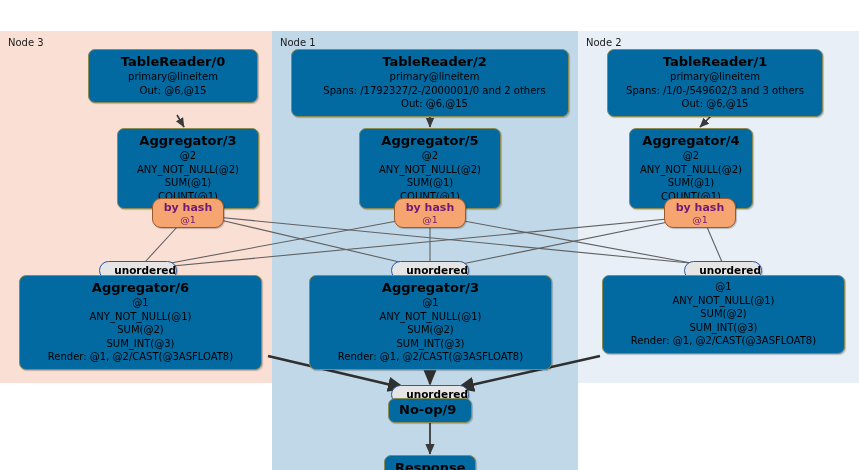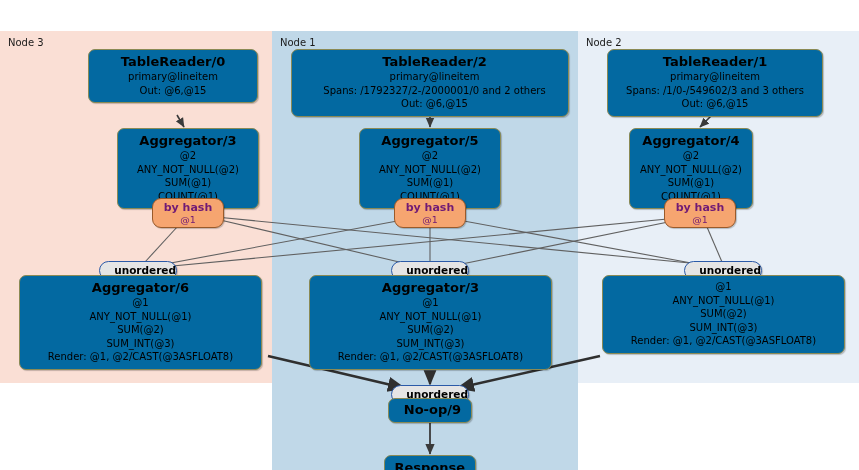--- a/index.html
+++ b/index.html
@@ -59,21 +59,21 @@
   .box .ln {
     display: block;
     font-size: 10px;
     line-height: 13.5px;
     white-space: nowrap;
   }
   .box.compact {
     padding: 3px 10px 4px 10px;
     display: flex;
     align-items: center;
-    justify-content: flex-end;
+    justify-content: flex-start;
   }
   .box.compact .ttl {
     font-size: 13px;
   }
   
   .router {
     position: absolute;
     box-sizing: border-box;
     background: #f6a570;
     border: 1px solid #9a5a2a;

